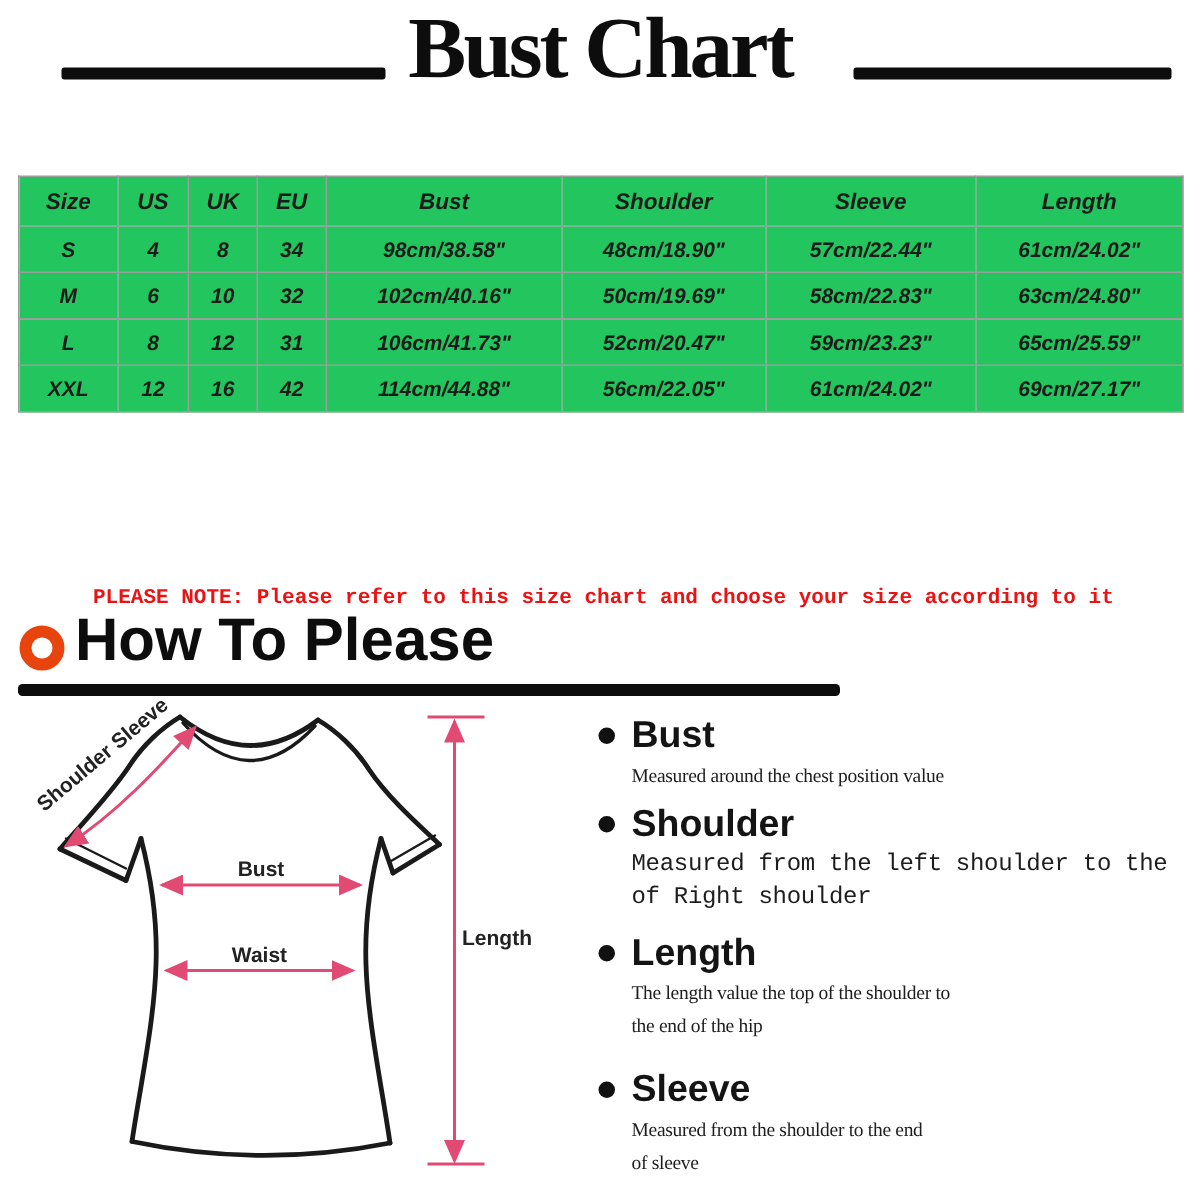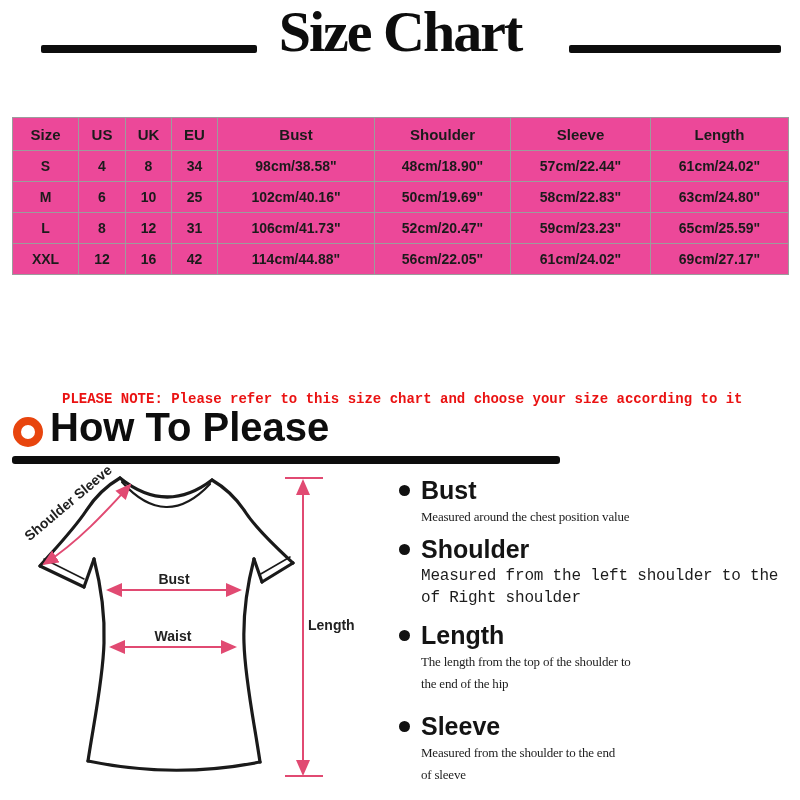--- a/index.html
+++ b/index.html
@@ -10,22 +10,22 @@
   .title-text{position:absolute;left:0;top:0;width:800px;text-align:center;
       font-family:"Liberation Serif",serif;font-weight:bold;font-size:58px;
       letter-spacing:-2px;color:#0d0d0d;line-height:64px;}
   .title-line{position:absolute;top:45px;height:8px;background:#0d0d0d;border-radius:2px;}
   .title-line.left{left:41px;width:216px;}
   .title-line.right{left:569px;width:212px;}
 
   
   table.size-table{position:absolute;left:12px;top:117px;width:776px;
       border-collapse:collapse;table-layout:fixed;}
-  .size-table th,.size-table td{border:1px solid #9c9c9c;background:#ec4899;
-      font-weight:bold;text-align:center;vertical-align:middle;padding:0;}
+  .size-table th,.size-table td{border:1px solid #9c9c9c;background:#22c55e;
+      font-weight:bold;text-align:center;vertical-align:middle;padding:0;font-style:italic;}
   .size-table th{height:32px;font-size:15px;color:#1b1b1b;}
   .size-table td{height:30px;font-size:14px;color:#1b1b1b;}
   col.c-size{width:66px;}col.c-us{width:47px;}col.c-uk{width:46px;}col.c-eu{width:46px;}
   col.c-bust{width:157px;}col.c-shoulder{width:136px;}col.c-sleeve{width:140px;}col.c-length{width:138px;}
 
   
   .note{position:absolute;left:62px;top:391px;font-family:"Liberation Mono",monospace;
       font-weight:bold;font-size:14px;color:#ea1212;white-space:nowrap;}
   .h2m-ring{position:absolute;left:13px;top:417px;width:14px;height:14px;
       border:8px solid #e8450e;border-radius:50%;background:#ffffff;}
@@ -45,21 +45,21 @@
   .m-desc{margin-left:28px;margin-top:1px;font-family:"Liberation Serif",serif;
       font-size:13px;line-height:22px;color:#1d1d1d;white-space:pre-line;letter-spacing:-0.2px;}
   .m-desc.mono{font-family:"Liberation Mono",monospace;font-size:16px;line-height:22px;font-weight:normal;}
 </style>
 </head>
 <body>
 
 <div class="page">
 
   <div class="title-line left"></div>
-  <div class="title-text">Size Chart</div>
+  <div class="title-text">Bust Chart</div>
   <div class="title-line right"></div>
 
   <table class="size-table">
     <colgroup>
       <col class="c-size">
         <col class="c-us">
         <col class="c-uk">
         <col class="c-eu">
       <col class="c-bust">
         <col class="c-shoulder">
@@ -86,21 +86,21 @@
           <td>34</td>
           <td>98cm/38.58"</td>
           <td>48cm/18.90"</td>
           <td>57cm/22.44"</td>
           <td>61cm/24.02"</td>
         </tr>
         <tr>
           <td>M</td>
           <td>6</td>
           <td>10</td>
-          <td>25</td>
+          <td>32</td>
           <td>102cm/40.16"</td>
           <td>50cm/19.69"</td>
           <td>58cm/22.83"</td>
           <td>63cm/24.80"</td>
         </tr>
         <tr>
           <td>L</td>
           <td>8</td>
           <td>12</td>
           <td>31</td>
@@ -180,21 +180,21 @@
   <div class="m-item" style="top:535px">
     <span class="dot"></span>
     <div class="m-title">Shoulder</div>
     <div class="m-desc mono">Measured from the left shoulder to the
 of Right shoulder</div>
   </div>
 
   <div class="m-item" style="top:621px">
     <span class="dot"></span>
     <div class="m-title">Length</div>
-    <div class="m-desc">The length from the top of the shoulder to
+    <div class="m-desc">The length value the top of the shoulder to
 the end of the hip</div>
   </div>
 
   <div class="m-item" style="top:712px">
     <span class="dot"></span>
     <div class="m-title">Sleeve</div>
     <div class="m-desc">Measured from the shoulder to the end
 of sleeve</div>
   </div>
 

